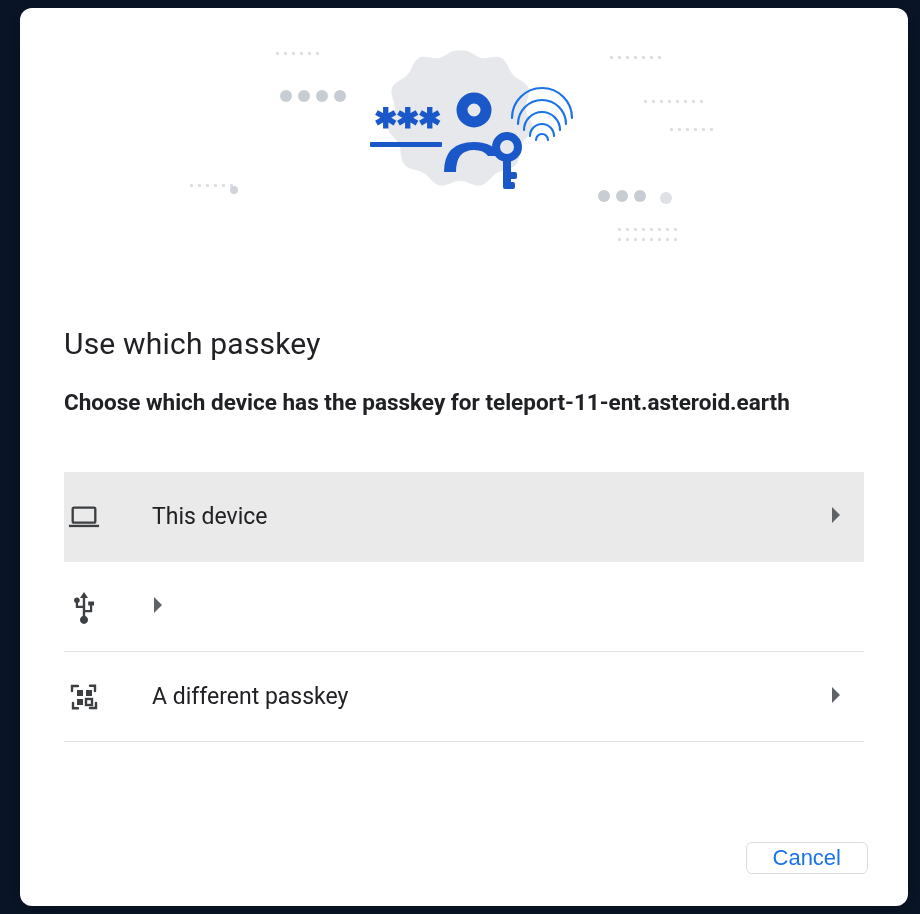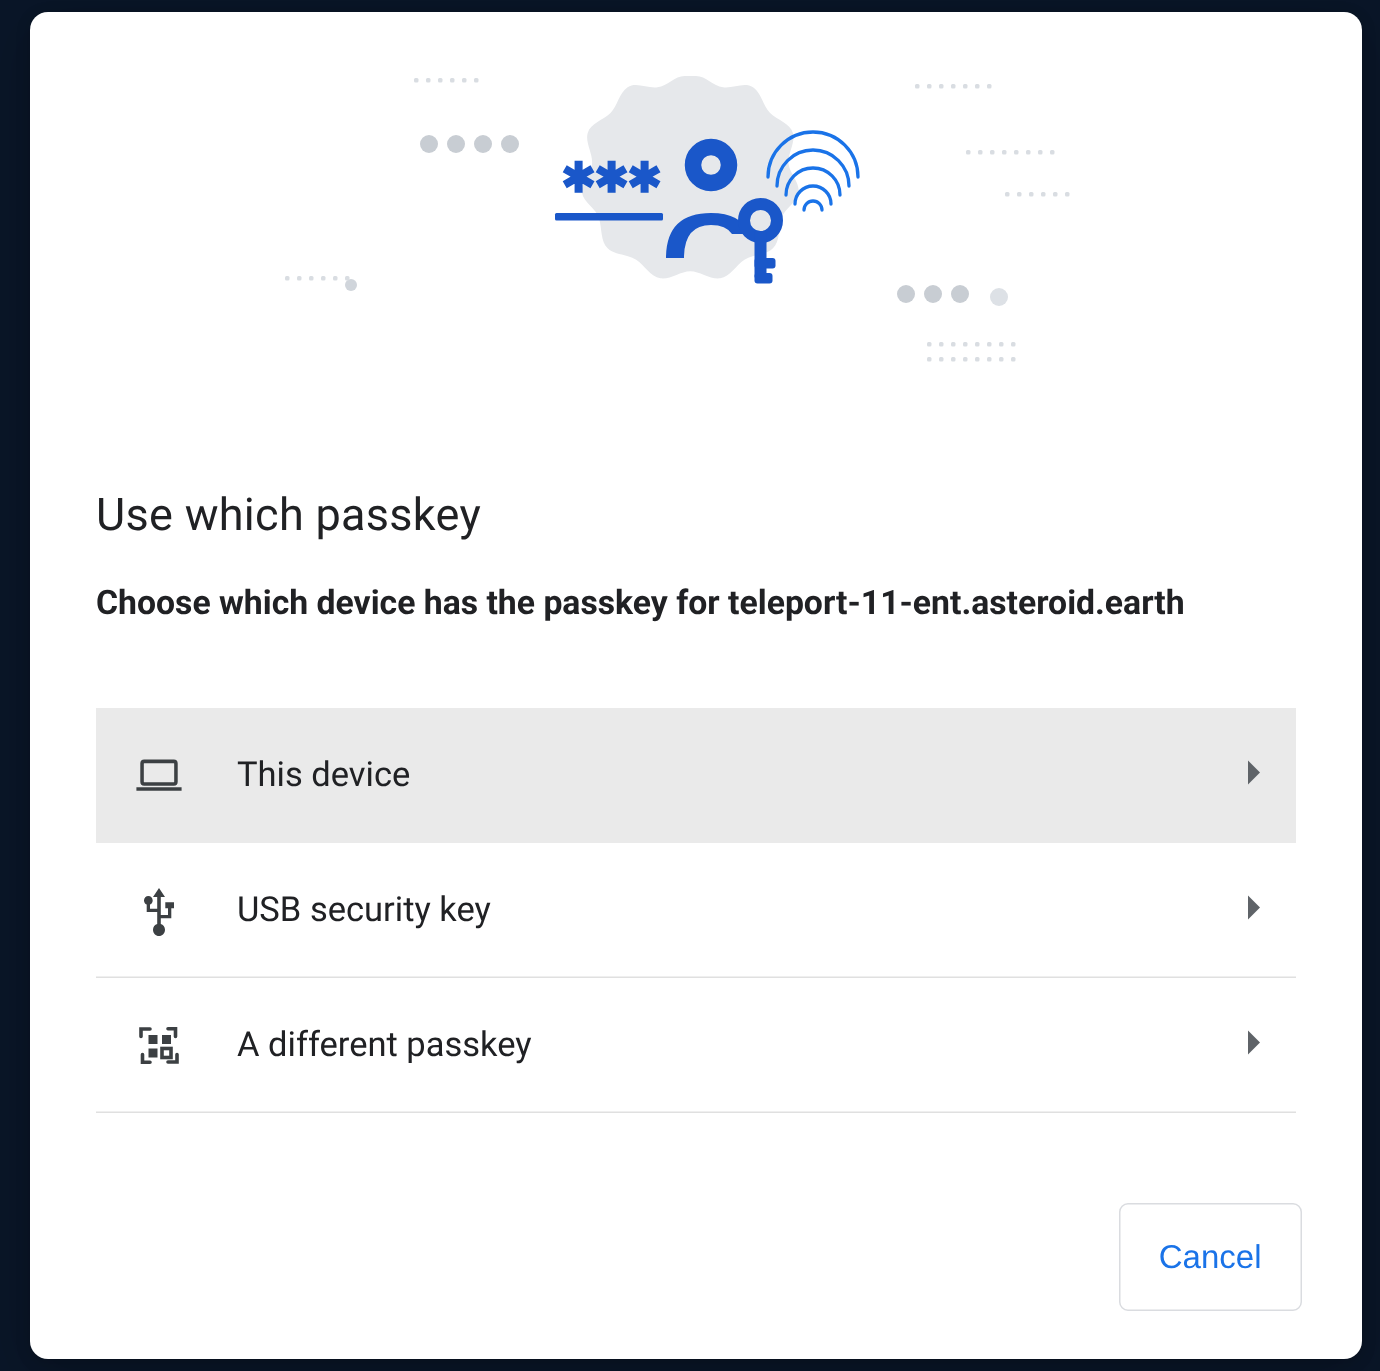--- a/index.html
+++ b/index.html
@@ -93,41 +93,41 @@
       margin-bottom: 50px;
       font-weight: 700;
       max-width: 760px;
     }
     .option-list { }
     .option {
       display: flex;
       align-items: center;
       height: 90px;
       border-bottom: 1px solid #e0e0e0;
-      padding: 0 22px 0 26px;
+      padding: 0 22px 0 4px;
       cursor: pointer;
-      gap: 36px;
+      gap: 52px;
     }
     .option.highlight { background: #eaeaea; border-bottom-color: transparent; }
     .option .icon { width: 32px; height: 32px; flex: 0 0 32px; display:flex; align-items:center; justify-content:center; color:#3c4043; }
     .option .label { flex: 1; font-size: 23px; color: #202124; }
     .option .chevron { flex: 0 0 auto; color:#5f6368; }
     .footer {
       display: flex;
       justify-content: flex-end;
       padding: 28px 40px 32px;
     }
     .cancel-btn {
       font-size: 22px;
       font-weight: 500;
       color: #1a73e8;
       background: #fff;
       border: 1px solid #dadce0;
       border-radius: 6px;
-      padding: 22px 26px;
+      padding: 2px 26px;
       cursor: pointer;
     }
   </style>
 </head>
 <body>
 
 <div class="dialog">
 
   <div class="hero">
 
@@ -269,21 +269,20 @@
             </svg>
         </span>
       </div>
 
       <div class="option">
         <span class="icon">
           <svg width="26" height="34" viewBox="0 0 26 34" fill="currentColor">
             <path d="M13 2 L17 8 L14.2 8 L14.2 20 L19 20 L19 15.5 L17.2 15.5 L17.2 11.5 L23 11.5 L23 15.5 L21.2 15.5 L21.2 22.2 L14.2 22.2 L14.2 26 C15.8 26.5 17 28 17 29.8 C17 32.1 15.2 34 13 34 C10.8 34 9 32.1 9 29.8 C9 28 10.2 26.5 11.8 26 L11.8 18 L4.8 18 L4.8 13 C3.7 12.6 3 11.5 3 10.3 C3 8.7 4.3 7.4 5.9 7.4 C7.5 7.4 8.8 8.7 8.8 10.3 C8.8 11.5 8.1 12.6 7 13 L7 15.8 L11.8 15.8 L11.8 8 L9 8 Z"></path>
           </svg>
         </span>
-        <span class="label">USB security key</span>
         <span class="chevron">
           <svg width="12" height="18" viewBox="0 0 12 18">
               <path d="M2 1 L10 9 L2 17" fill="currentColor"></path>
             </svg>
         </span>
       </div>
 
       <div class="option">
         <span class="icon">
           <svg width="30" height="30" viewBox="0 0 30 30" fill="none" stroke="currentColor" stroke-width="2.4">

